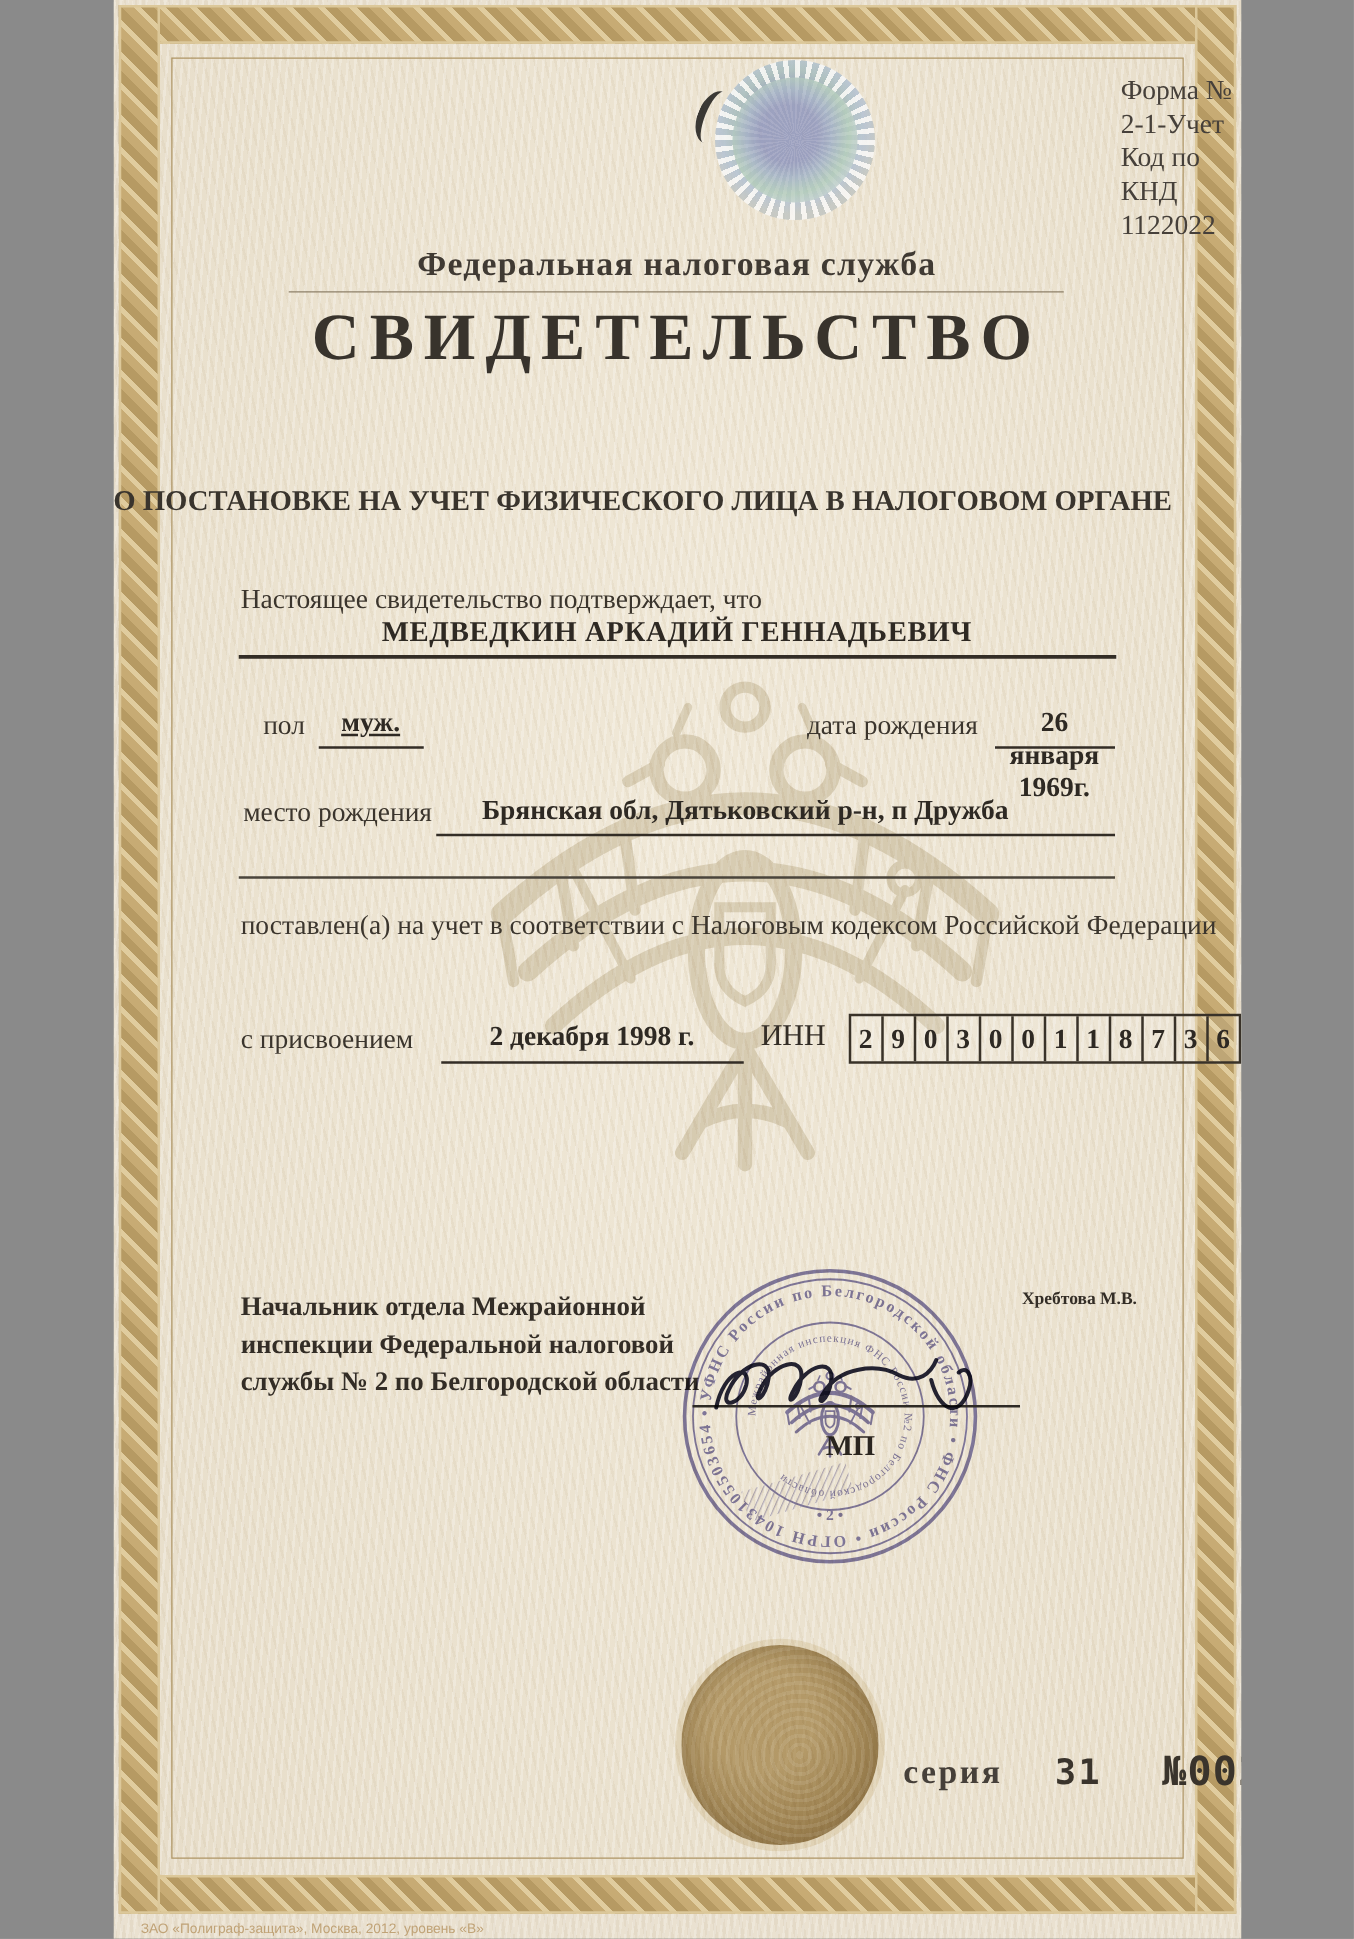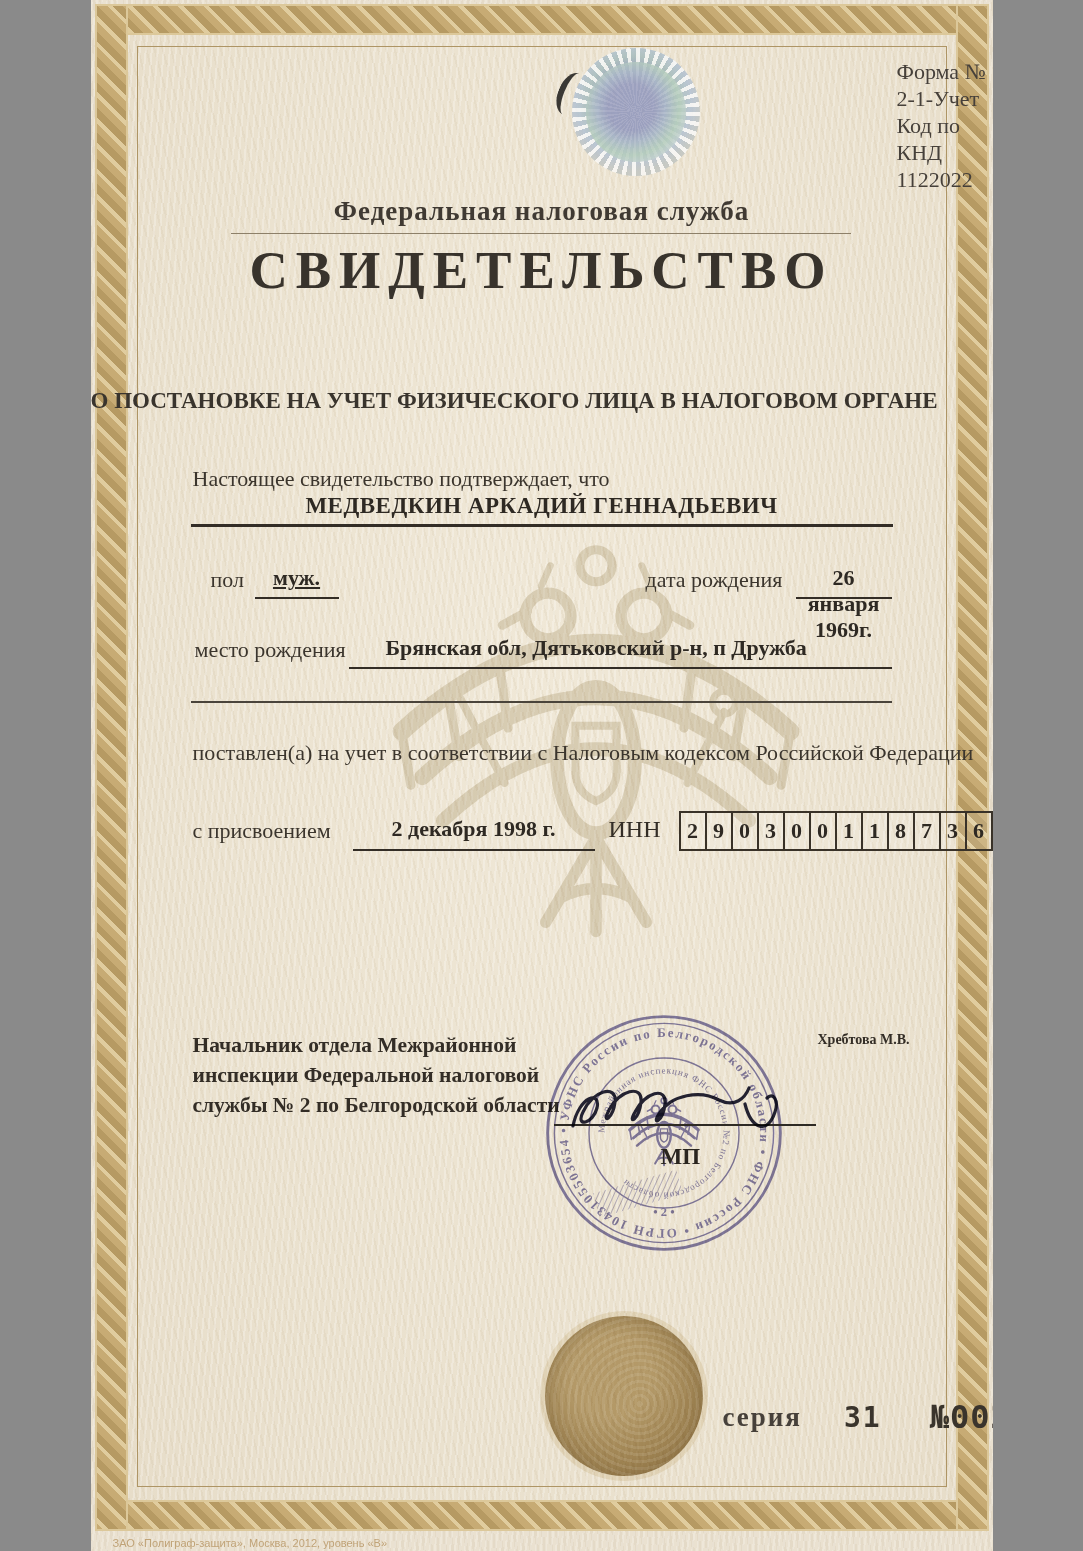--- a/index.html
+++ b/index.html
@@ -42,21 +42,21 @@
   .sex-label{left:120px;top:567px;font-size:22px;}
   .sex-value{left:166px;top:565px;width:80px;text-align:center;font-size:22px;font-weight:bold;color:#2e2923;text-decoration:underline;}
   .sex-underline{left:164px;top:597px;width:84px;border-bottom:2px solid #332d26;}
   .bdate-label{left:555px;top:567px;font-size:22px;}
   .bdate-value{left:705px;right:101px;top:565px;text-align:center;font-size:22px;font-weight:bold;color:#2e2923;}
   .bdate-underline{left:705px;right:101px;top:597px;border-bottom:2px solid #332d26;}
   .bplace-label{left:104px;top:637px;font-size:22px;}
   .bplace-value{left:265px;top:635px;font-size:22px;font-weight:bold;color:#2e2923;margin-left:30px;}
   .bplace-underline{left:258px;right:101px;top:667px;border-bottom:2px solid #332d26;}
   .blank-underline{left:100px;right:101px;top:701px;border-bottom:2px solid #4a443b;}
-  .registered-line{left:102px;top:727px;font-size:22px;margin-top:13px;}
+  .registered-line{left:102px;top:727px;font-size:22px;}
   .assigned-label{left:102px;top:818px;font-size:22px;}
   .assigned-date{left:262px;top:816px;width:242px;text-align:center;font-size:22px;font-weight:bold;color:#2e2923;}
   .assigned-underline{left:262px;top:849px;width:242px;border-bottom:2px solid #332d26;}
   .inn-label{left:518px;top:816px;font-size:24px;color:#332d26;}
   .inn-boxes{left:588px;top:811px;display:flex;border:2px solid #393228;height:36px;background:rgba(255,255,255,.12);}
   .inn-cell{width:24px;border-right:2px solid #393228;display:flex;align-items:center;justify-content:center;
     font-size:22px;font-weight:bold;color:#2e2923;}
   .inn-cell:last-child{border-right:none;}
   
   .official-title{left:102px;top:1030px;width:382px;font-size:21.5px;font-weight:bold;line-height:30px;color:#332d26;}

